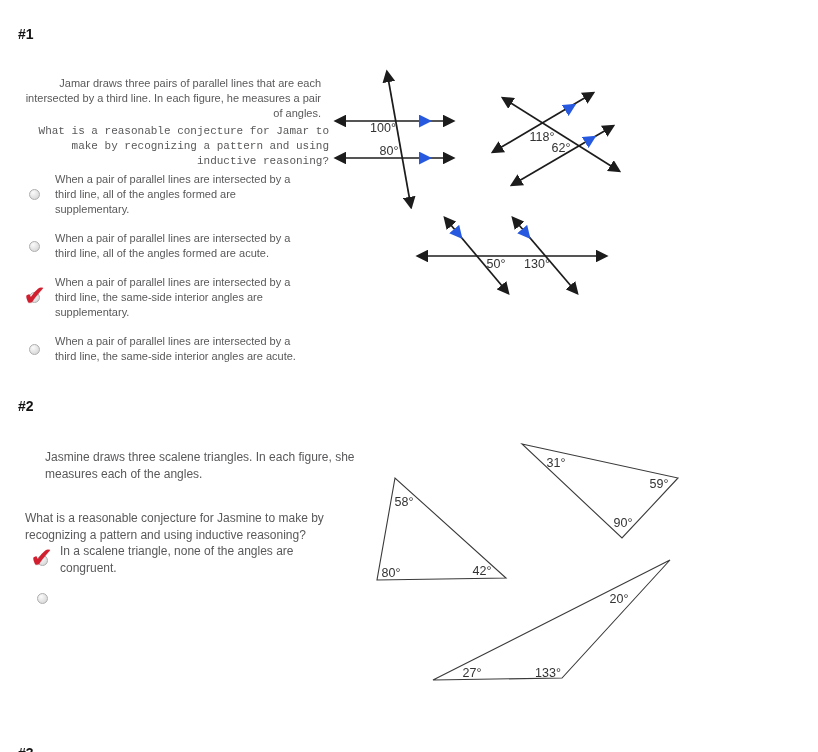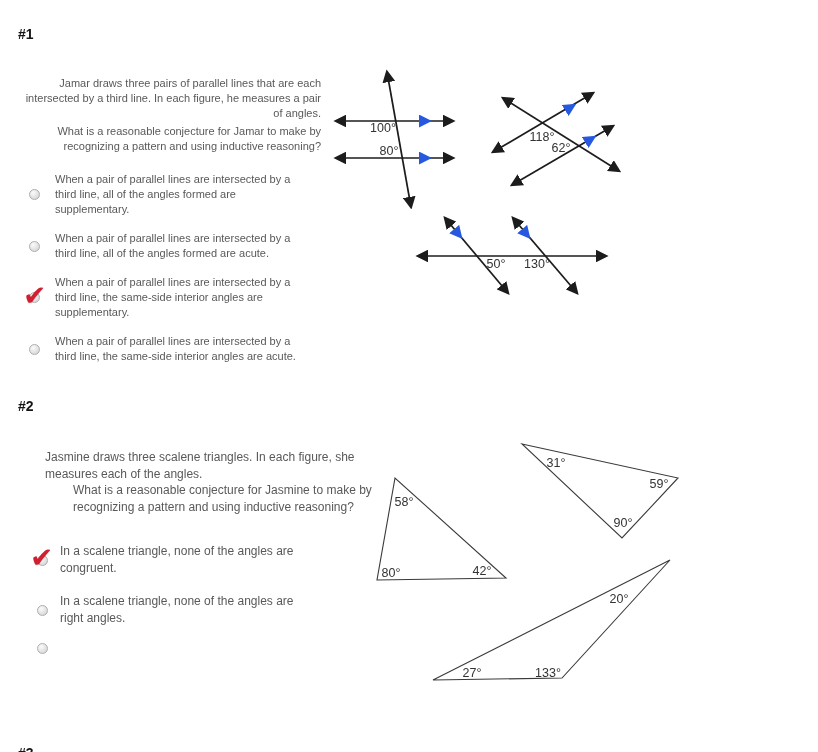--- a/index.html
+++ b/index.html
@@ -40,21 +40,21 @@
   .blue-seg{stroke:#2659df;stroke-width:2;fill:none;}
   .fig-label{font-family:"Liberation Sans",sans-serif;font-size:12.5px;fill:#333333;text-anchor:middle;}
 </style>
 </head>
 <body>
 
 <h2 class="qnum abs" style="left:18px;top:26px;">#1</h2>
 
 <p class="prompt q1-text abs" style="left:25px;top:76px;width:296px;">Jamar draws three pairs of parallel lines that are each intersected by a third line. In each figure, he measures a pair of angles.</p>
 
-<p class="prompt q1-text abs" style="left:25px;top:124px;width:296px;">What is a reasonable conjecture for Jamar to make by recognizing a pattern and using inductive reasoning?</p>
+<p class="prompt q1-text abs" style="left:33px;top:124px;width:296px;font-family:Liberation Mono, monospace;">What is a reasonable conjecture for Jamar to make by recognizing a pattern and using inductive reasoning?</p>
 
 <div class="options q1-opts abs" style="left:29px;top:172px;width:290px;">
   <div class="option">
     <span class="radio"></span>
     <span class="option-label">When a pair of parallel lines are intersected by a third line, all of the angles formed are supplementary.</span>
 
   </div>
   <div class="option">
     <span class="radio"></span>
     <span class="option-label">When a pair of parallel lines are intersected by a third line, all of the angles formed are acute.</span>
@@ -110,32 +110,27 @@
     <line class="blue-seg" x1="523" y1="230" x2="528" y2="236" marker-end="url(#abl)"></line>
     <text class="fig-label" x="496" y="268">50°</text>
     <text class="fig-label" x="537" y="268">130°</text>
   </g>
 </svg>
 
 <h2 class="qnum abs" style="left:18px;top:398px;">#2</h2>
 
 <p class="prompt q2-text abs" style="left:25px;top:449px;width:312px;margin-left:20px;">Jasmine draws three scalene triangles. In each figure, she measures each of the angles.</p>
 
-<p class="prompt q2-text abs" style="left:25px;top:482px;width:312px;margin-left:48px;">What is a reasonable conjecture for Jasmine to make by recognizing a pattern and using inductive reasoning?</p>
+<p class="prompt q2-text abs" style="left:25px;top:510px;width:312px;">What is a reasonable conjecture for Jasmine to make by recognizing a pattern and using inductive reasoning?</p>
 
 <div class="options q2-opts abs" style="left:37px;top:543px;width:290px;">
   <div class="option is-selected">
     <span class="radio"></span>
     <span class="option-label">In a scalene triangle, none of the angles are congruent.</span>
     <span class="check">✔</span>
-  </div>
-  <div class="option">
-    <span class="radio"></span>
-    <span class="option-label">In a scalene triangle, none of the angles are right angles.</span>
-
   </div>
   <div class="option">
     <span class="radio"></span>
 
   </div>
 </div>
 
 <svg style="left:370px;top:428px;" width="330" height="264" viewBox="370 428 330 264">
   <g>
     <polygon class="tri" points="395,478 377,580 506,578"></polygon>

